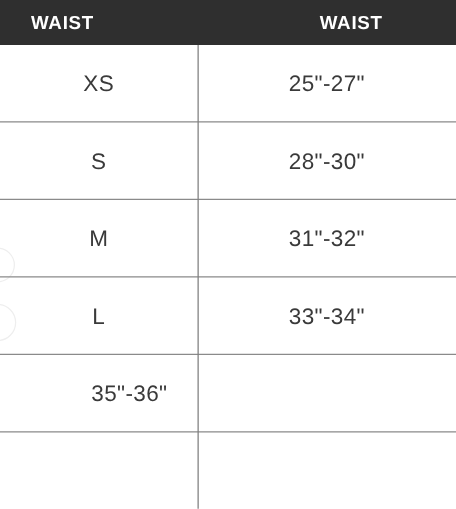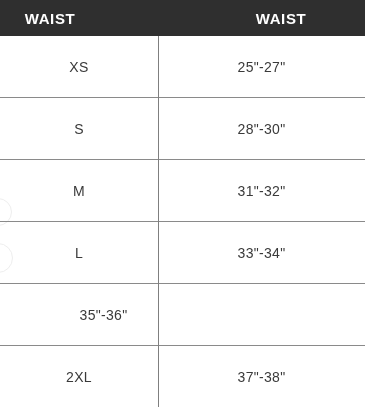--- a/index.html
+++ b/index.html
@@ -99,21 +99,21 @@
   .chart-row.last-row {
     border-bottom: none;
     height: 61px;
   }
 
   .cell {
     display: flex;
     align-items: center;
     justify-content: center;
     box-sizing: border-box;
-    font-size: 14px;
+    font-size: 18px;
     color: #3a3a3a;
     line-height: 1;
     letter-spacing: 0.3px;
   }
   .cell.col-size {
     width: 158px;
   }
   .cell.col-waist {
     width: 207px;
   }
@@ -166,19 +166,15 @@
 
     <div class="chart-row">
       <div class="cell col-size">L</div>
       <div class="cell col-waist">33"-34"</div>
     </div>
 
     <div class="chart-row">
       <div class="cell col-waist">35"-36"</div>
     </div>
 
-    <div class="chart-row last-row">
-      <div class="cell col-size">2XL</div>
-      <div class="cell col-waist">37"-38"</div>
-    </div>
 
   </div>
 </div>
 
 </body></html>

